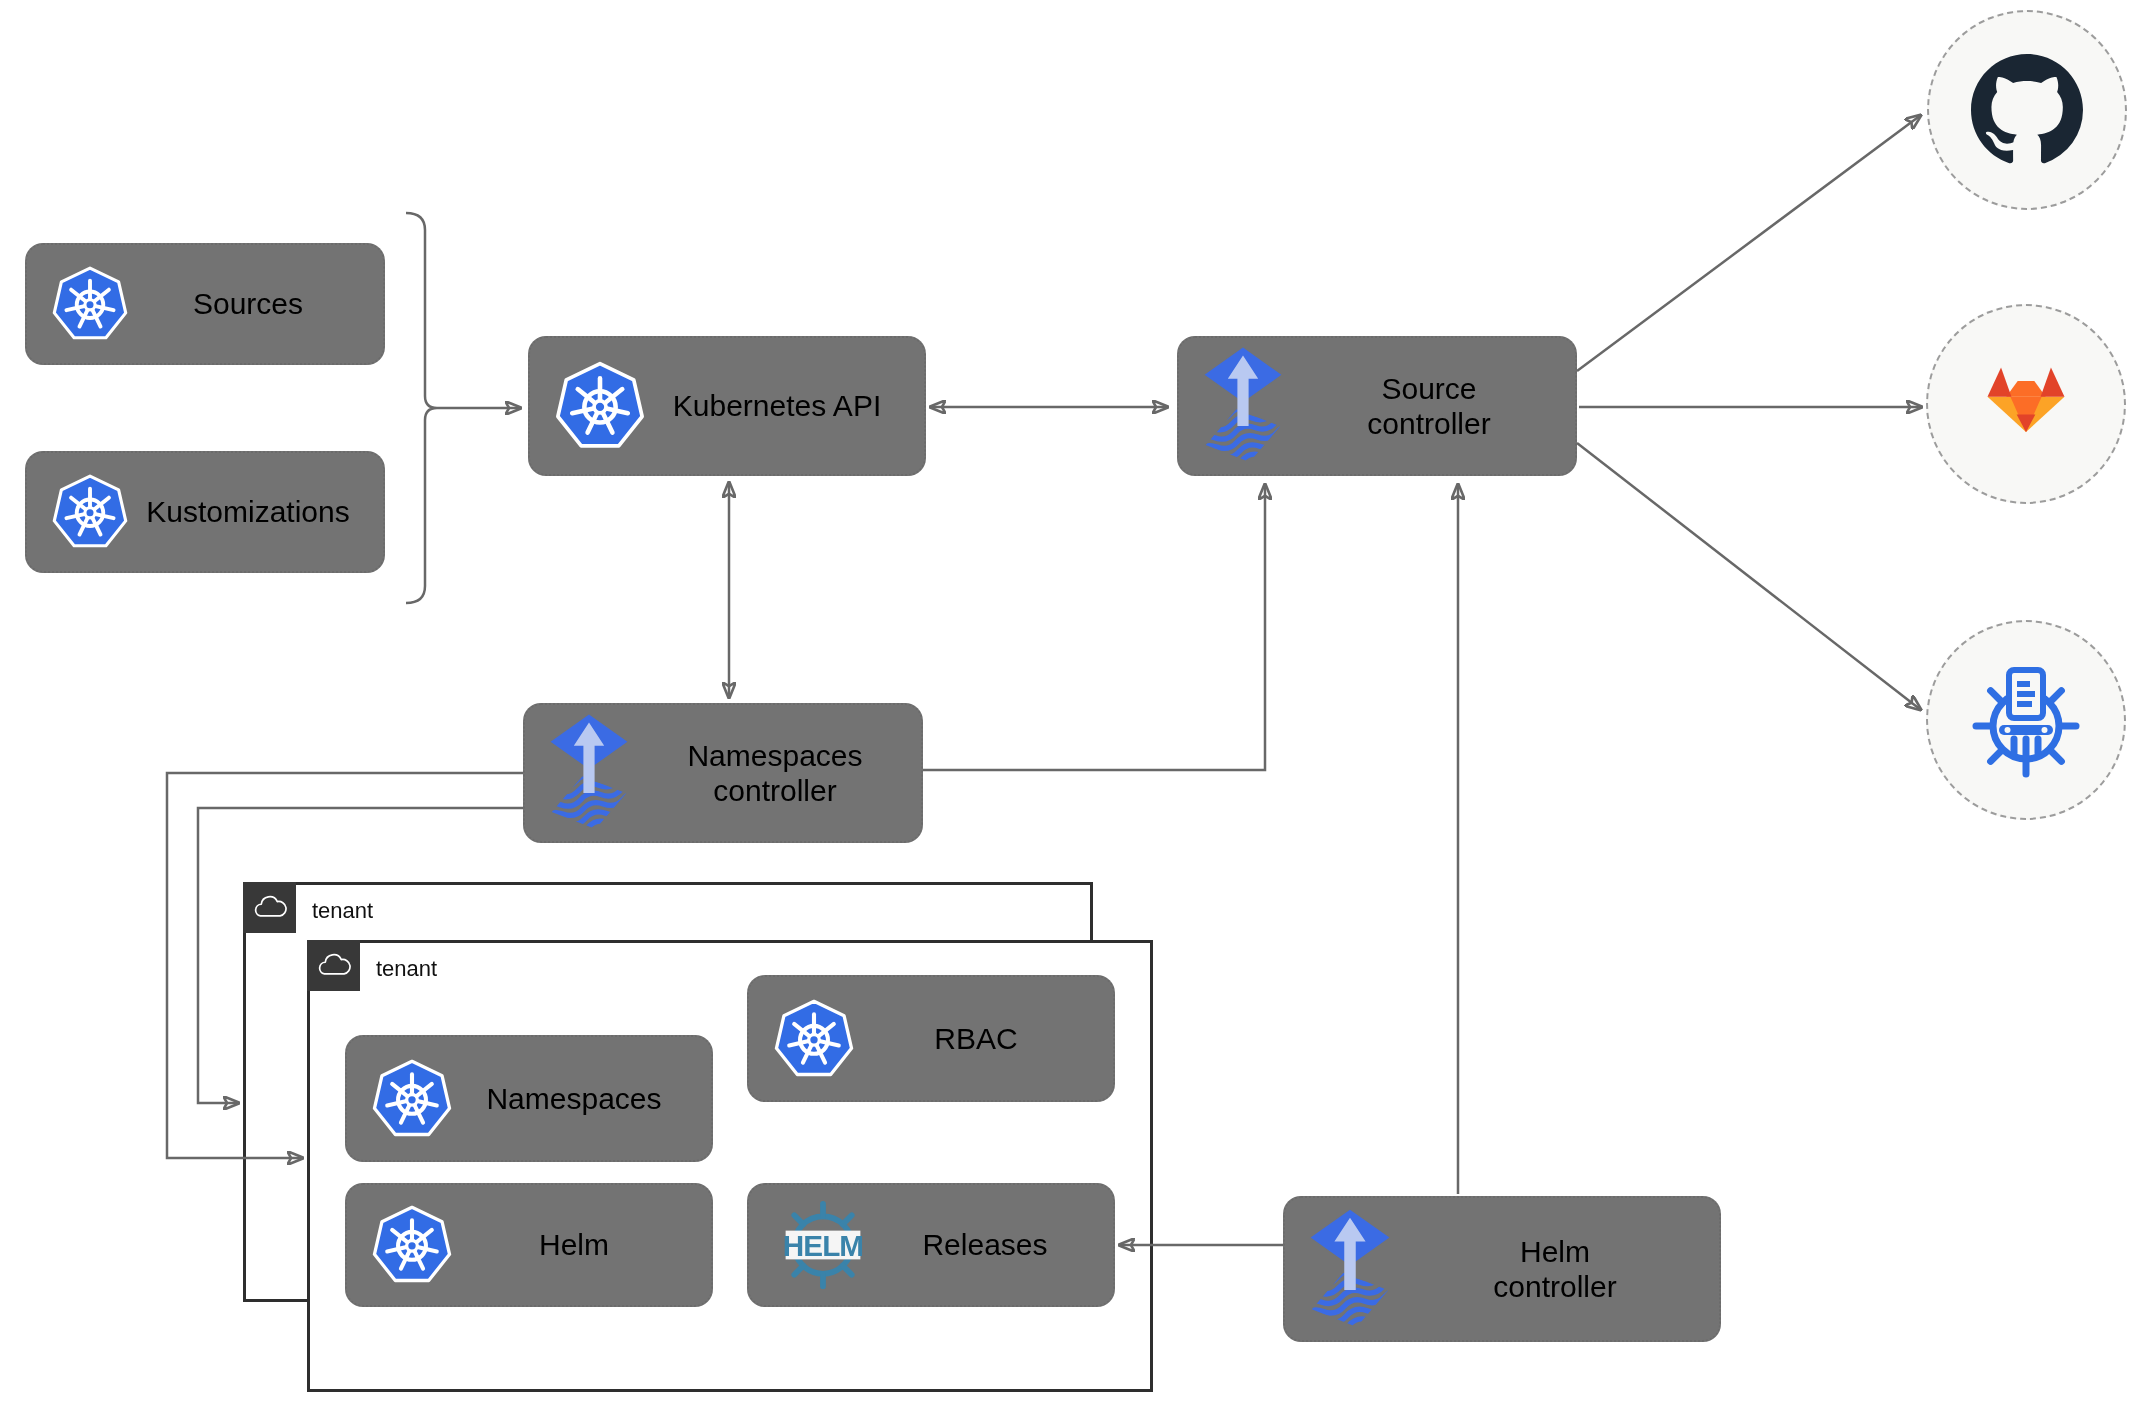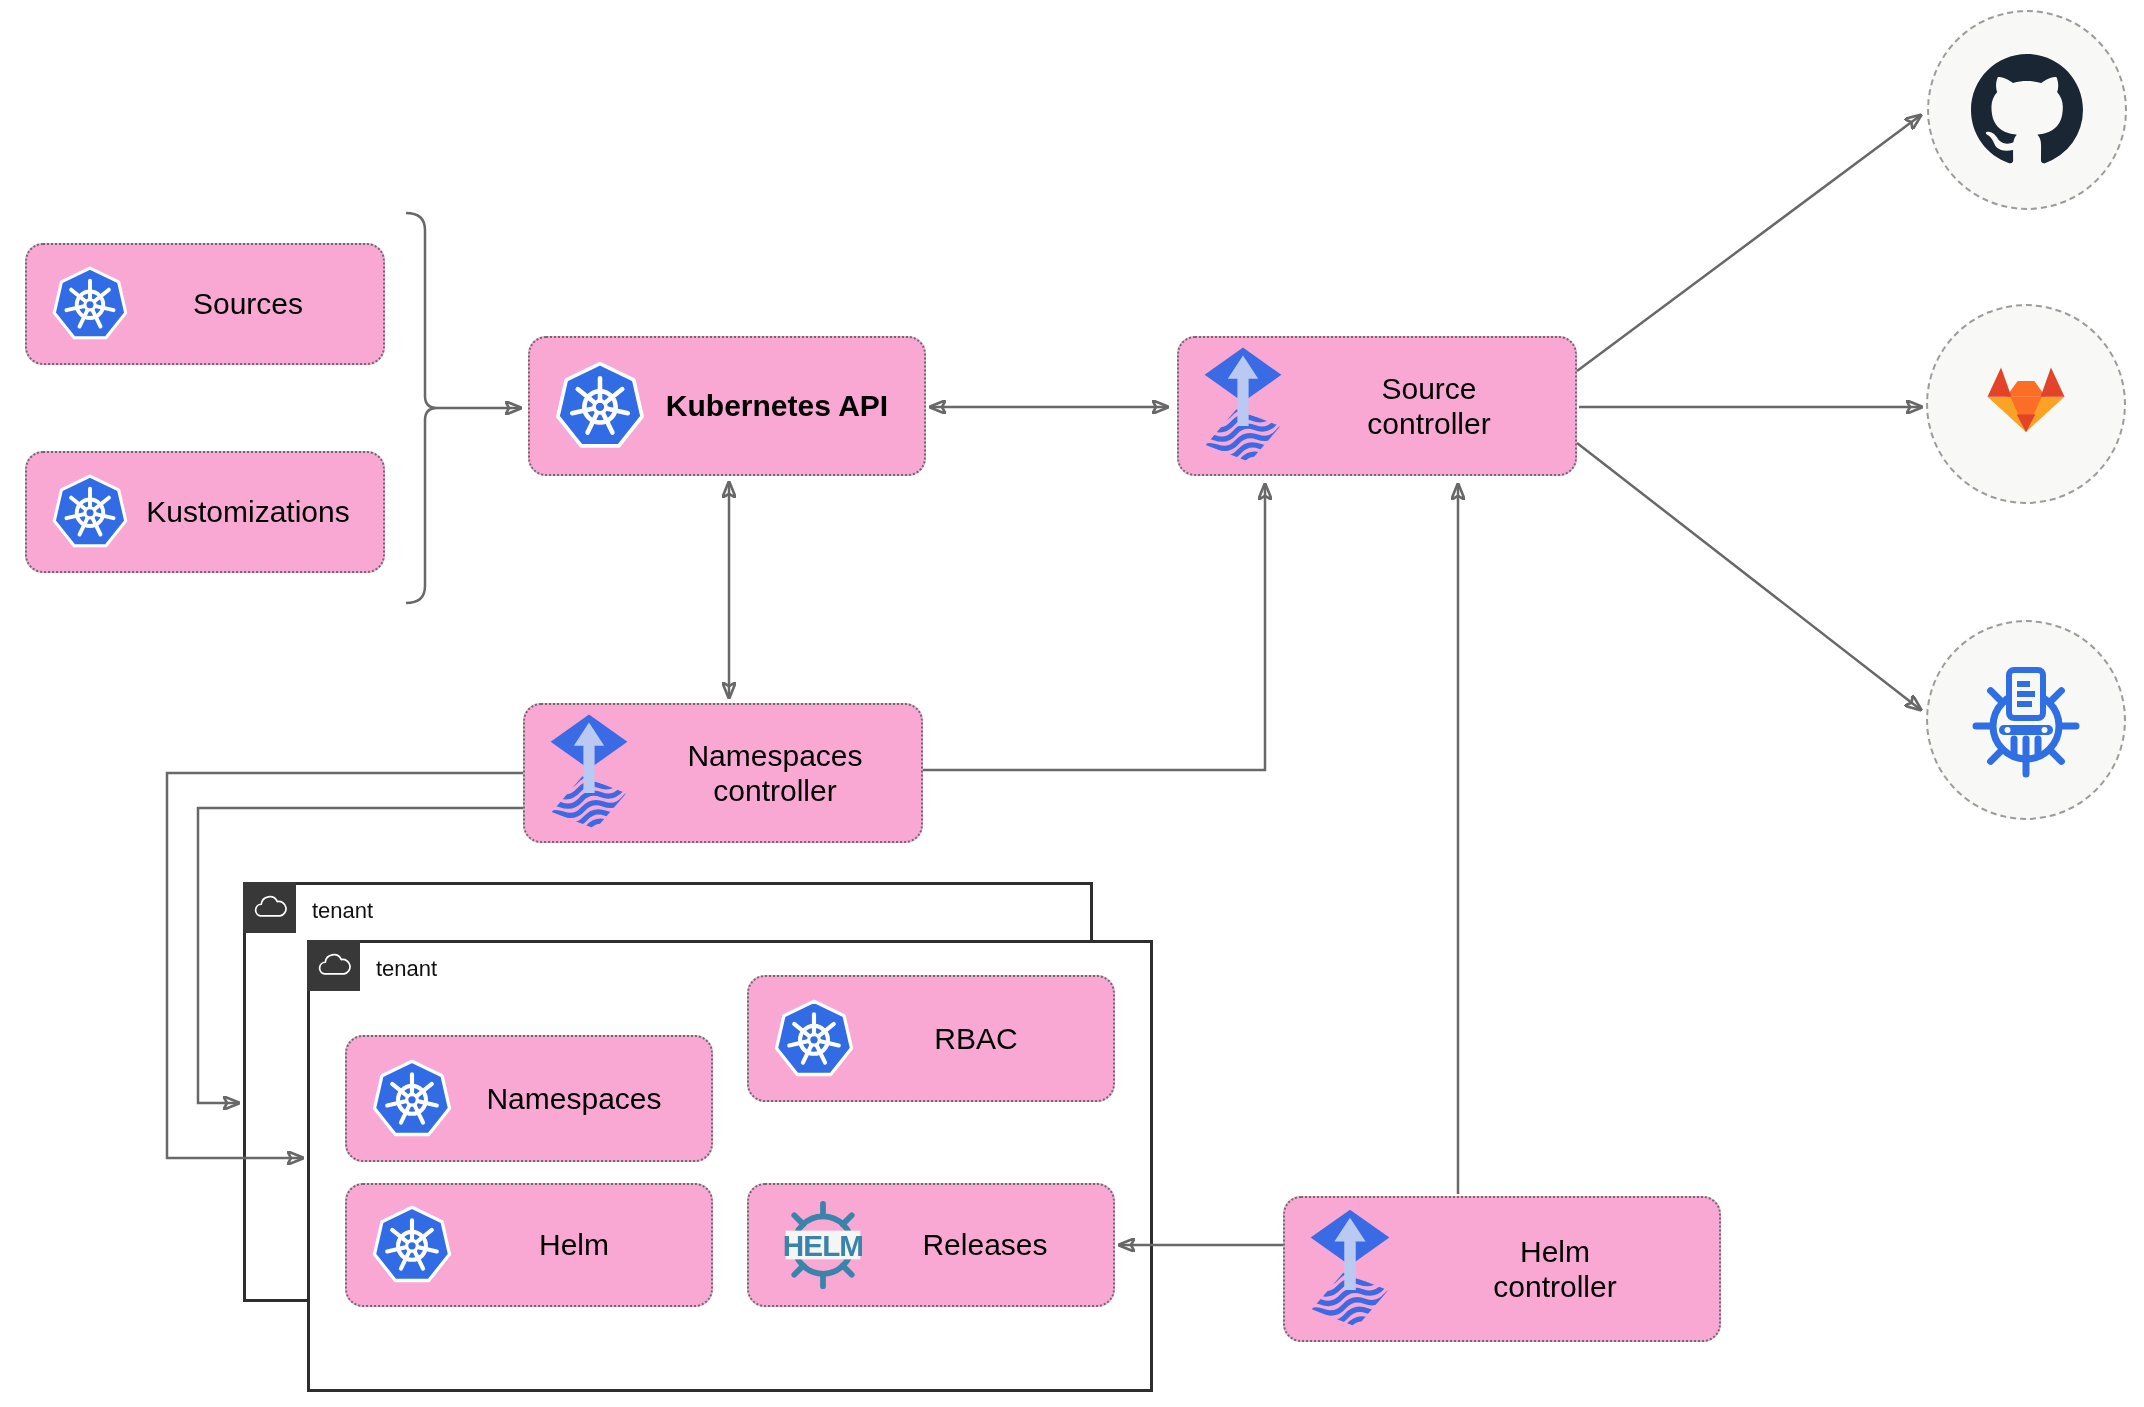--- a/index.html
+++ b/index.html
@@ -6,21 +6,21 @@
   #canvas{
     position:relative;
     width:2144px;height:1407px;
     background:#ffffff;
     font-family:"Liberation Sans", sans-serif;
     overflow:hidden;
   }
   
   .node{
     position:absolute;
-    background:#f9a8d4;
+    background:#737373;
     border:2px dotted #6b6b6b;
     border-radius:18px;
     display:flex;
     align-items:center;
     box-sizing:border-box;
     padding-left:24px;
     z-index:3;
   }
   .node-label{
     flex:1;
@@ -190,21 +190,21 @@
 
   <div class="node" style="left:25px;top:451px;width:360px;height:122px;justify-content:space-between;">
     <span class="icon">
       <svg width="78" height="78">
           <use href="#sym-k8s"></use>
         </svg>
     </span>
     <span class="node-label">Kustomizations</span>
   </div>
 
-  <div class="node" style="left:528px;top:336px;width:398px;height:140px;font-weight:bold;">
+  <div class="node" style="left:528px;top:336px;width:398px;height:140px;">
     <span class="icon">
       <svg width="92" height="92">
           <use href="#sym-k8s"></use>
         </svg>
     </span>
     <span class="node-label">Kubernetes API</span>
   </div>
 
   <div class="node node--controller" style="left:1177px;top:336px;width:400px;height:140px;">
     <span class="icon">

